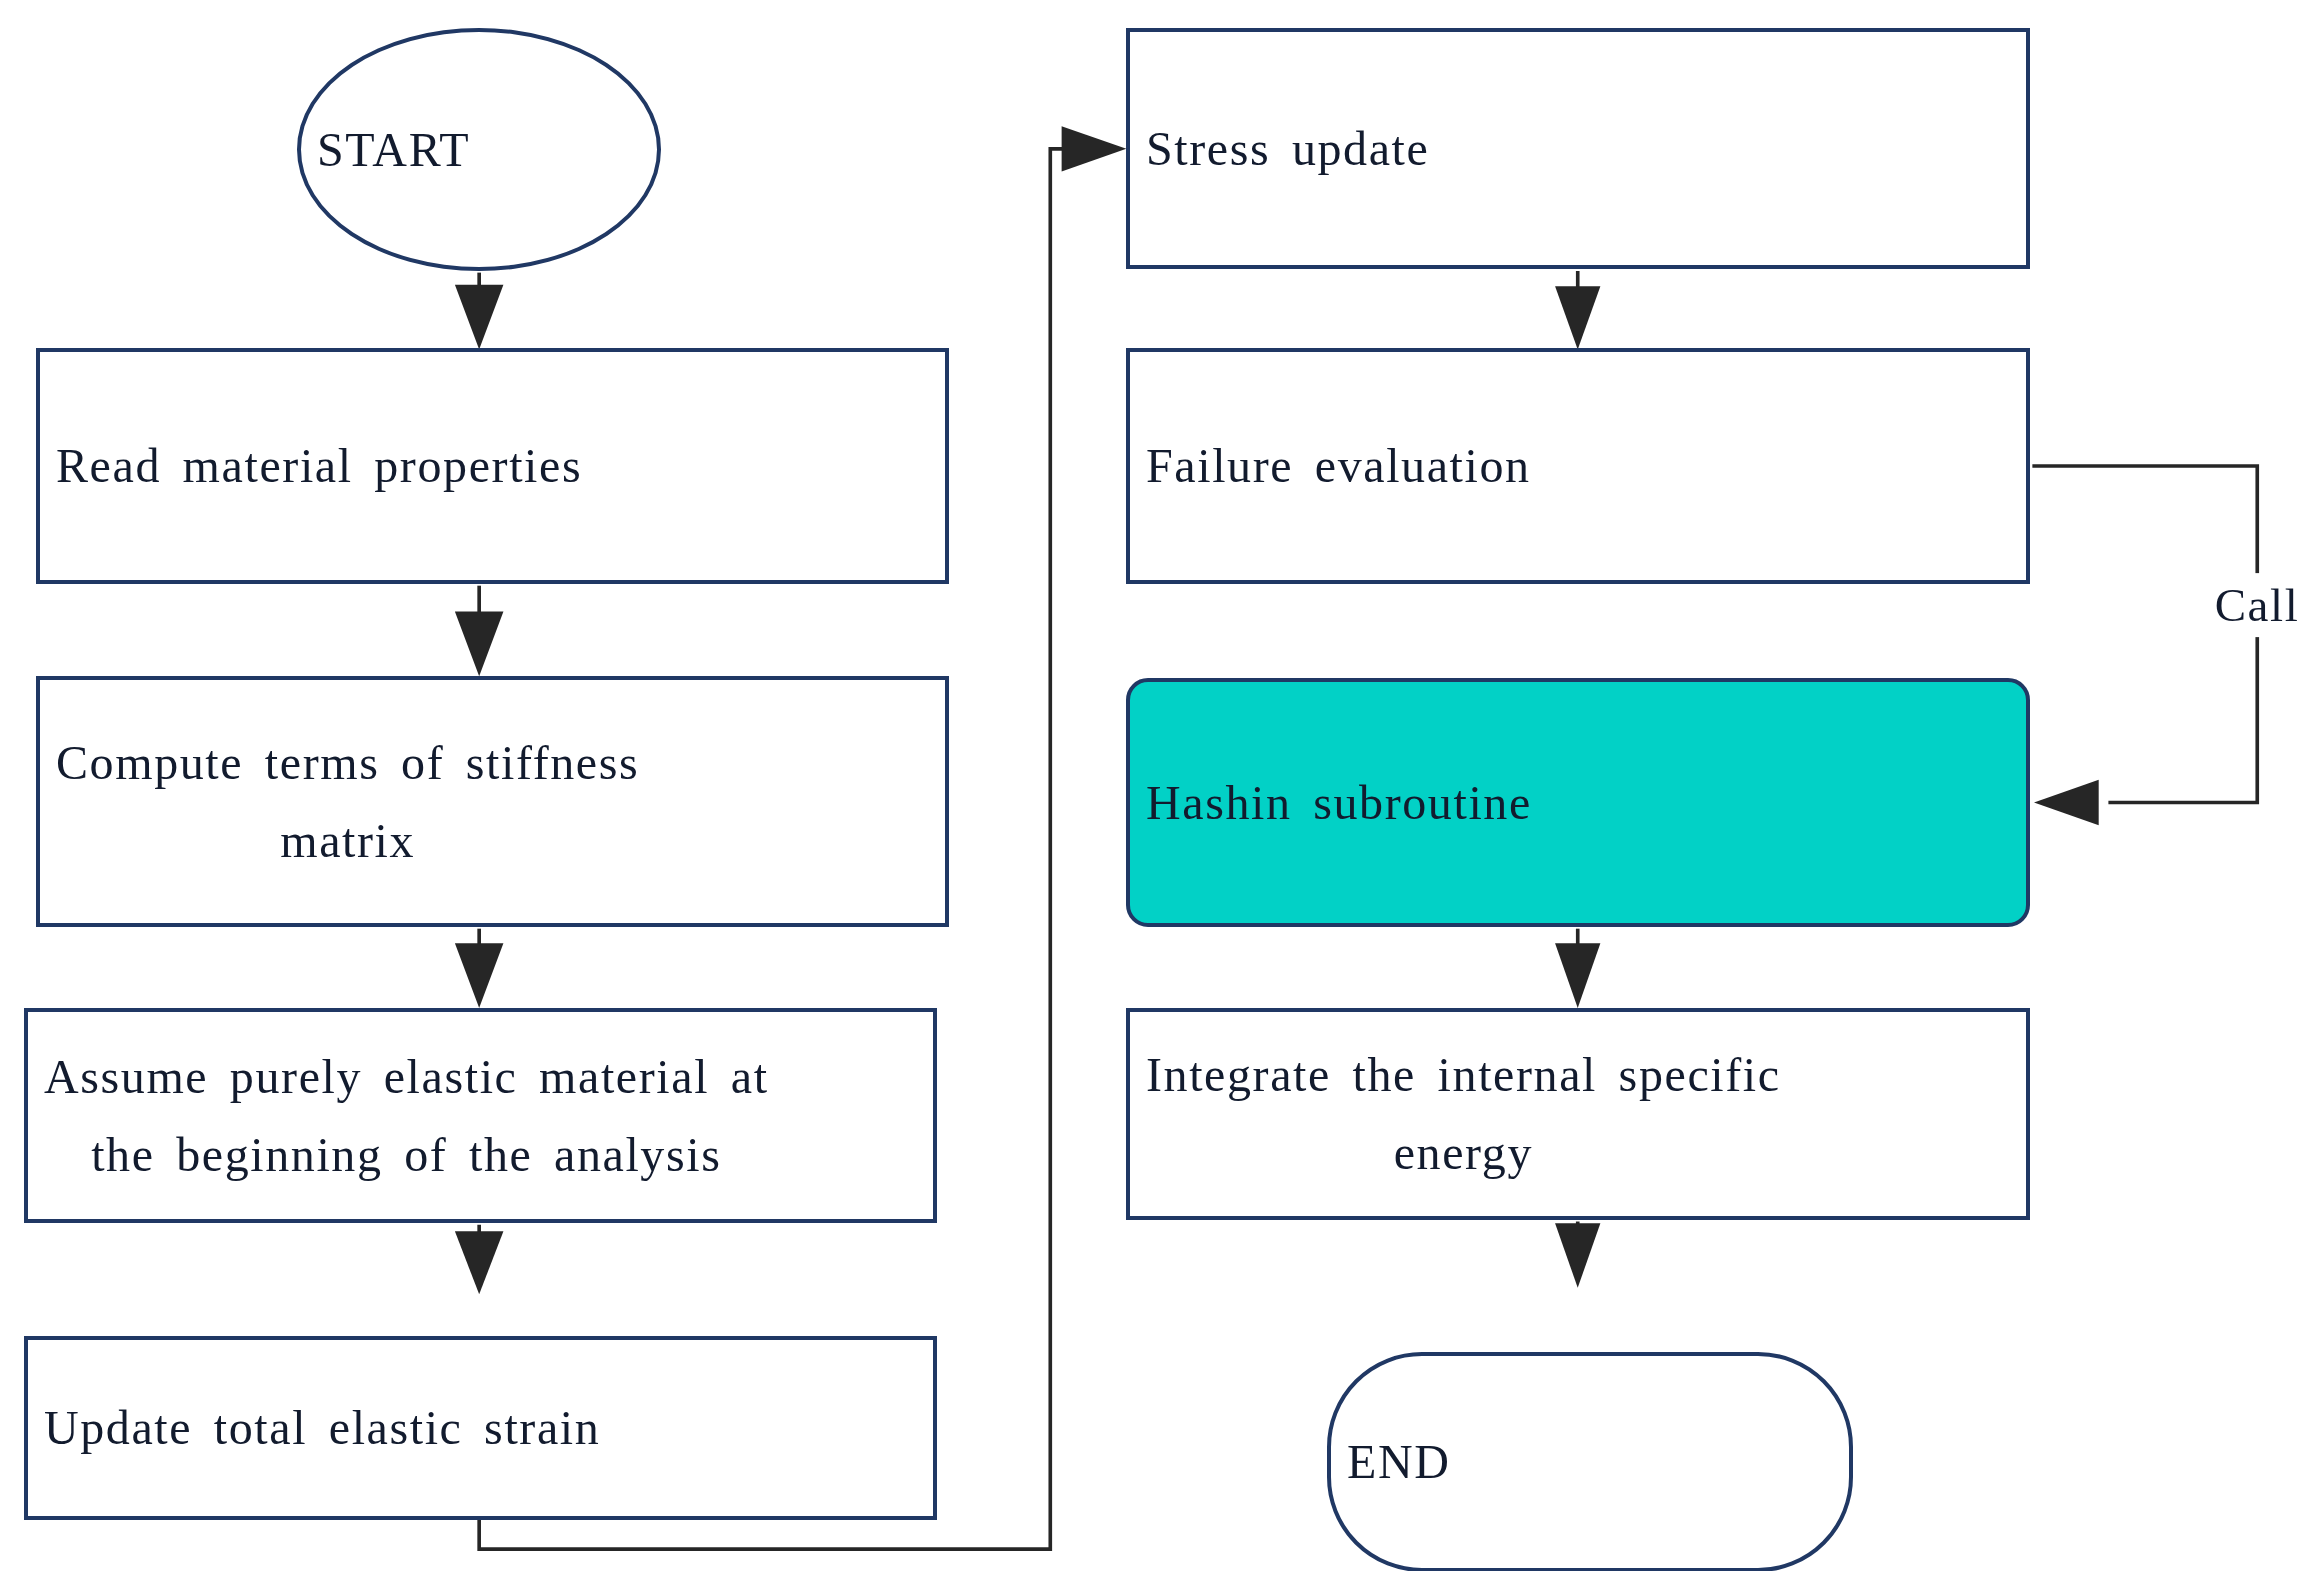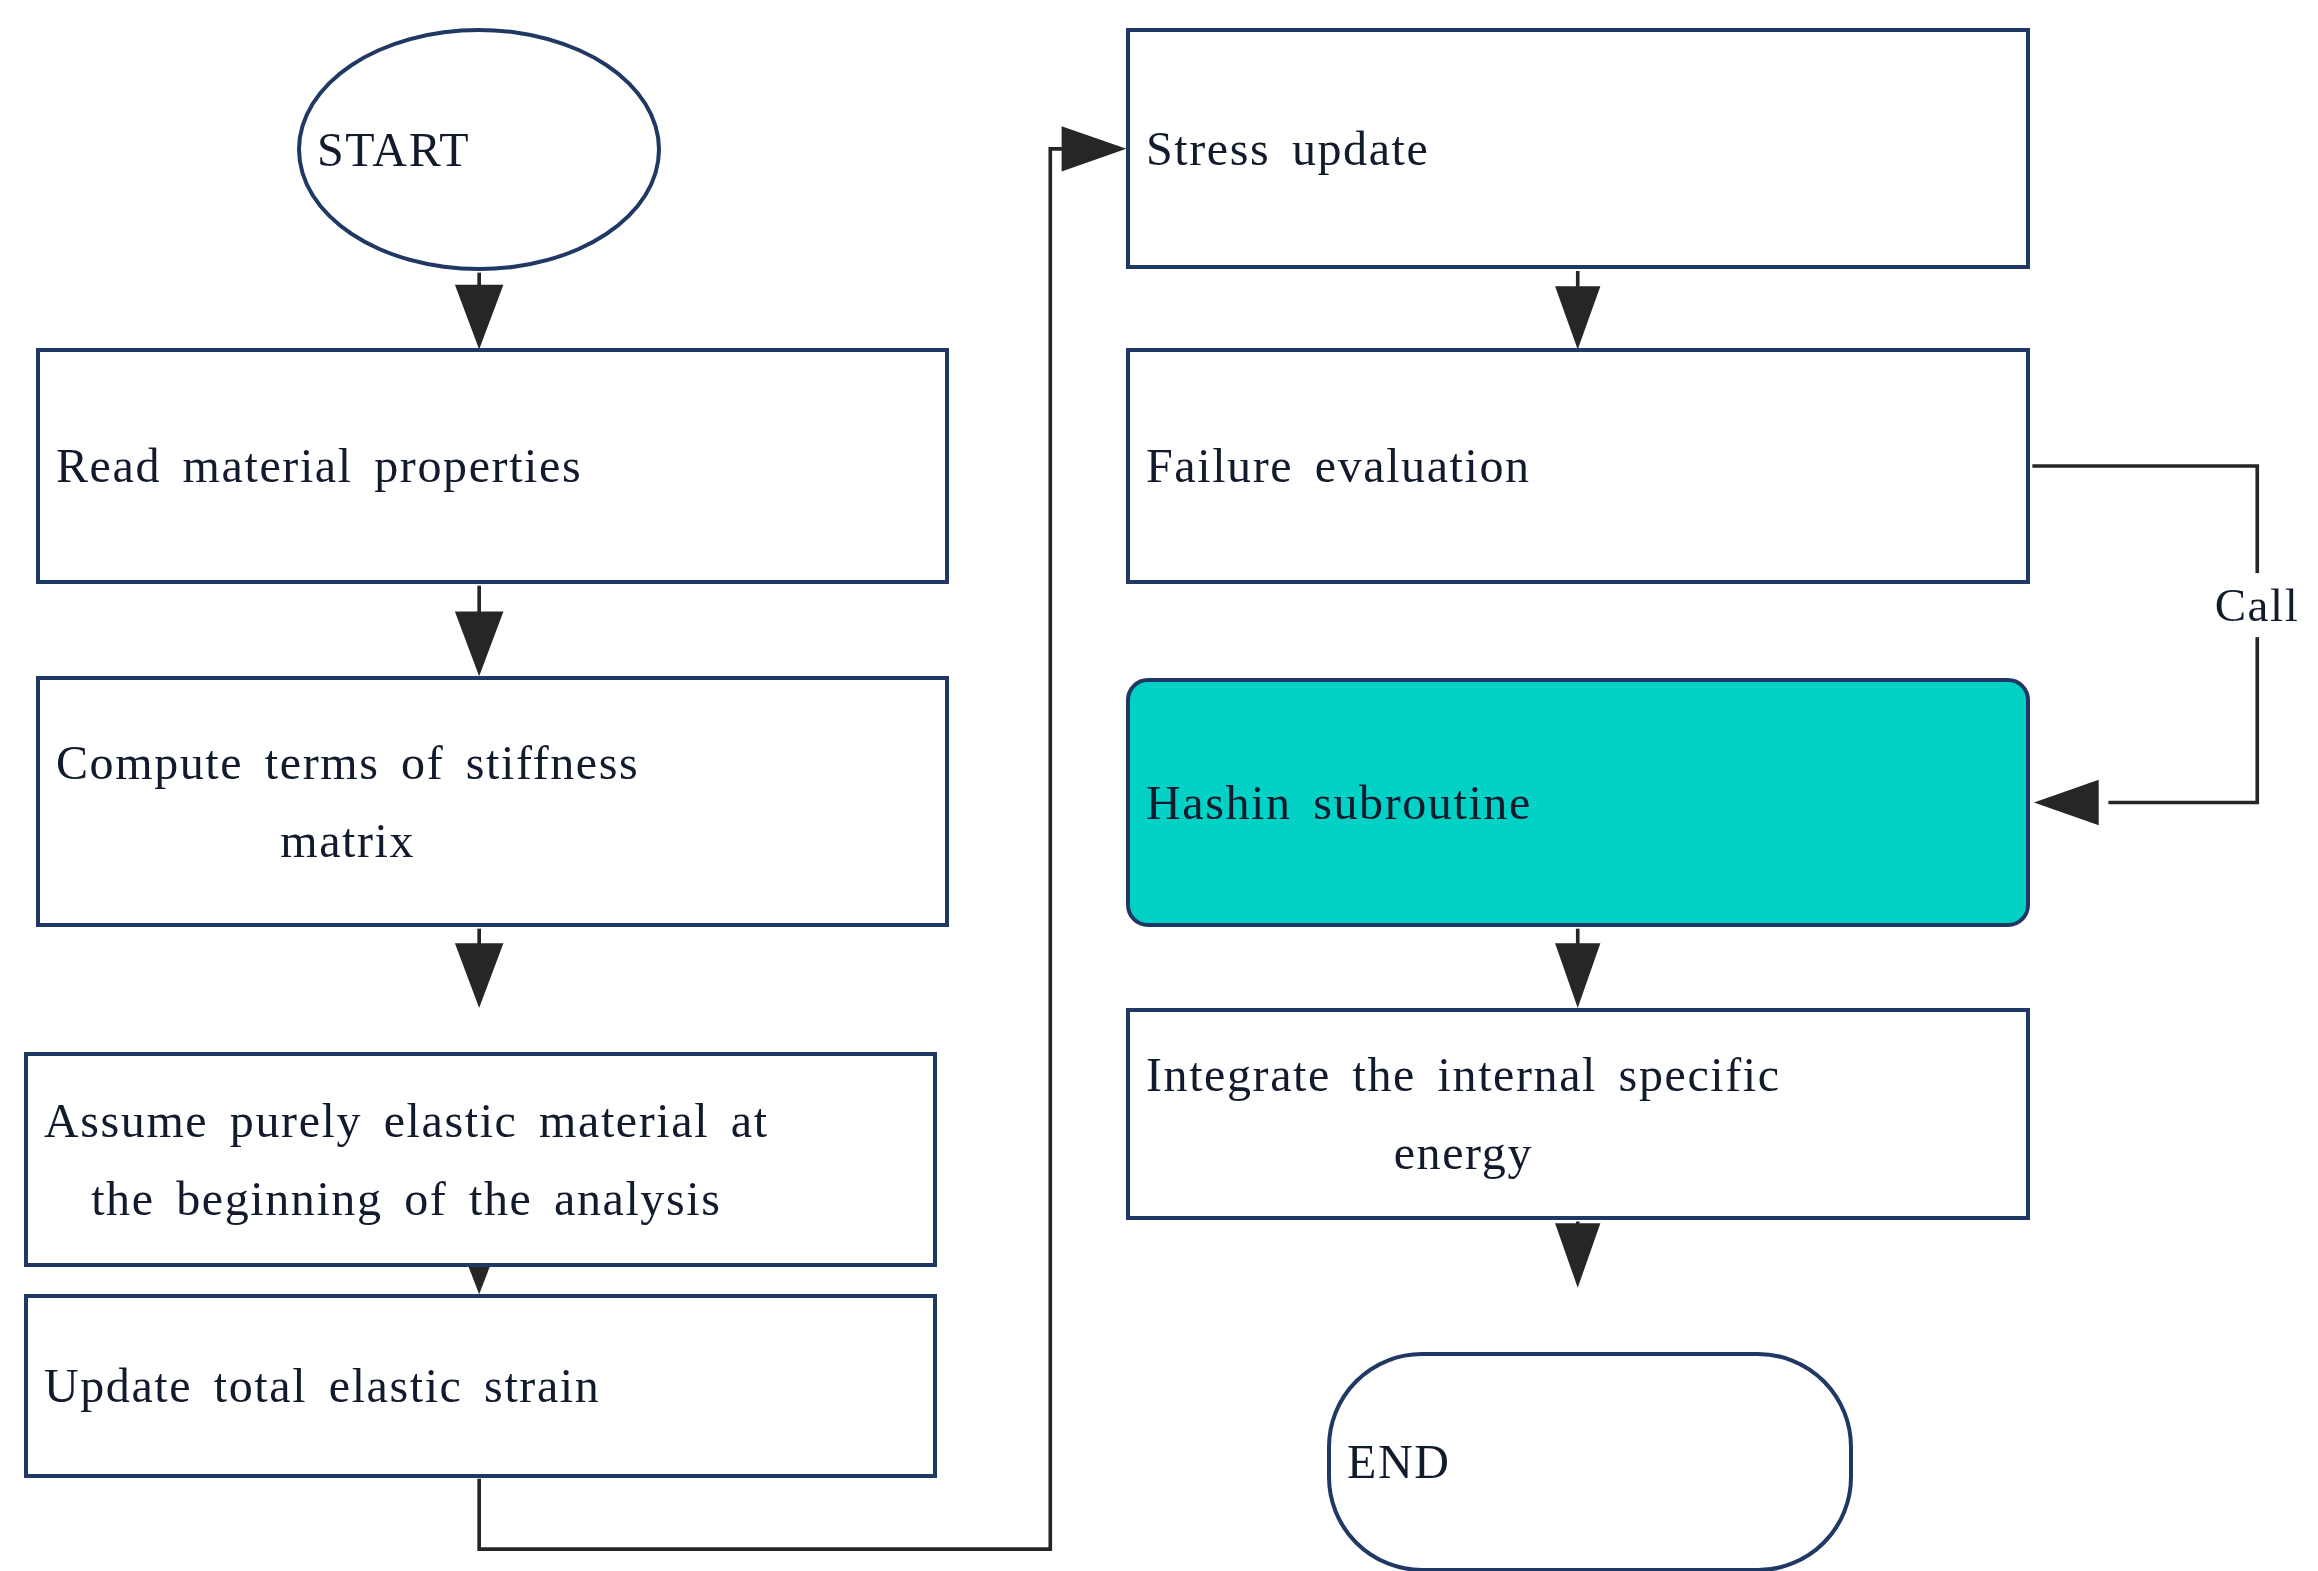--- a/index.html
+++ b/index.html
@@ -109,26 +109,26 @@
 
   <div class="node" style="left:36px;top:348px;width:913px;height:236px;">
     <span class="lbl">Read material properties</span>
   </div>
 
   <div class="node" style="left:36px;top:676px;width:913px;height:251px;">
     <span class="lbl">Compute terms of stiffness
 matrix</span>
   </div>
 
-  <div class="node" style="left:24px;top:1052px;width:913px;height:215px;">
+  <div class="node" style="left:24px;top:1008px;width:913px;height:215px;">
     <span class="lbl">Assume purely elastic material at
 the beginning of the analysis</span>
   </div>
 
-  <div class="node" style="left:24px;top:1294px;width:913px;height:184px;">
+  <div class="node" style="left:24px;top:1336px;width:913px;height:184px;">
     <span class="lbl">Update total elastic strain</span>
   </div>
 
   <div class="node" style="left:1126px;top:28px;width:904px;height:241px;">
     <span class="lbl">Stress update</span>
   </div>
 
   <div class="node" style="left:1126px;top:348px;width:904px;height:236px;">
     <span class="lbl">Failure evaluation</span>
   </div>

